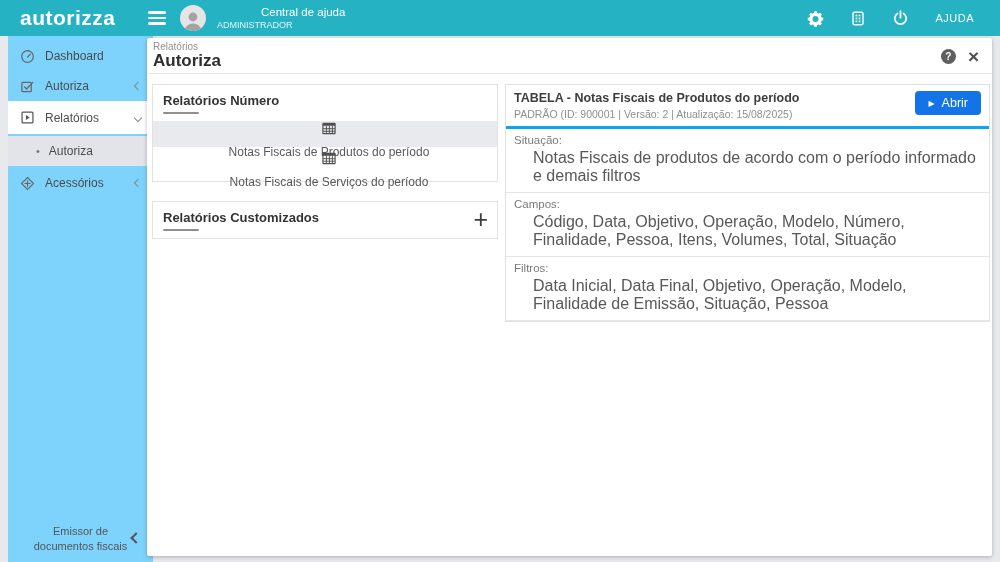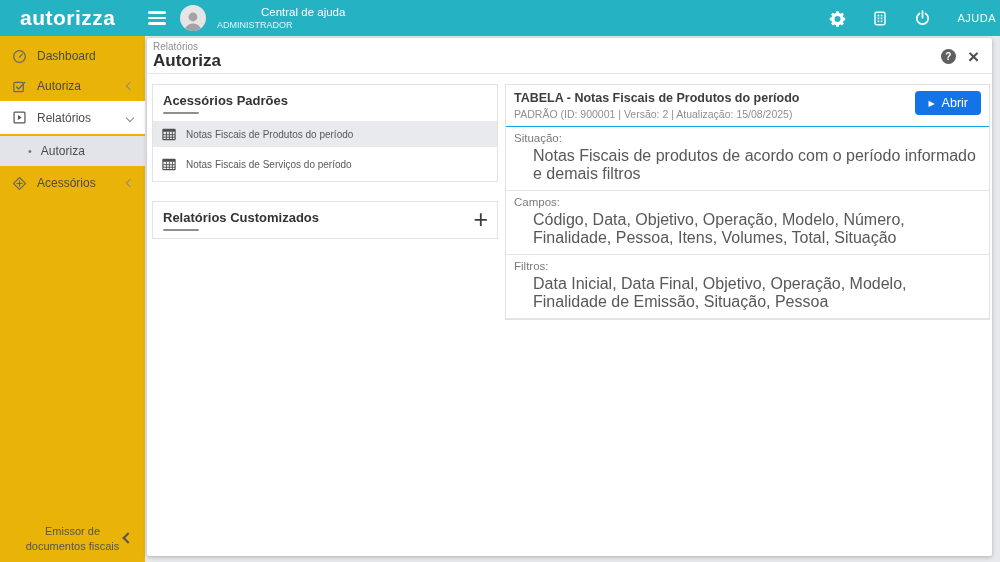--- a/index.html
+++ b/index.html
@@ -12,26 +12,26 @@
     background:#25b2c3; display:flex; align-items:center; z-index:5;justify-content:flex-end; }
   .logo { margin-left:20px; width:112px; color:#fff; font-size:21px; font-weight:700;
     letter-spacing:.5px; text-transform:lowercase; }
   .burger { margin-left:16px; width:20px; cursor:pointer; }
   .burger div { width:18px; height:2.5px; background:#fff; border-radius:2px; margin:3px 0; }
   .avatar { margin-left:12px; width:26px; height:26px; border-radius:50%;
     background:#e5e5e5; overflow:hidden; display:flex; align-items:flex-end; justify-content:center; }
   .userblock { margin-left:11px; color:#fff; line-height:1.25; cursor:pointer; }
   .userblock .t1 { font-size:11.5px; font-weight:400;margin-left:44px; }
   .userblock .t2 { font-size:9px; color:#e3f6f9; }
-  .top-right { margin-left:auto; display:flex; align-items:center; gap:26px; margin-right:4px; }
+  .top-right { margin-left:auto; display:flex; align-items:center; gap:26px; margin-right:26px; }
   .top-right svg { display:block; cursor:pointer; }
   .ajuda { color:#fff; font-size:11px; letter-spacing:.5px; cursor:pointer; }
 
   
-  .sidebar { position:absolute; top:36px; left:0; width:145px; height:526px; background:#eab308; }
+  .sidebar { position:absolute; top:36px; left:8px; width:145px; height:526px; background:#7dd3fc; }
   .nav { padding-top:5px; }
   .nav-item { height:30px; display:flex; align-items:center; padding:0 12px;
     font-size:12px; color:#4b4b4b; cursor:pointer; }
   .nav-item .lbl { margin-left:10px; }
   .nav-item.active { background:#ffffff; height:33px; }
   .nav-sub { height:30px; background:#e2e4e9; display:flex; align-items:center;
     padding-left:28px; font-size:12px; color:#4b4b4b; cursor:pointer; margin:2px 0; }
   .nav-sub .bullet { font-size:11px; color:#777; margin-right:9px; }
   .chev { width:6px; height:6px; border-right:1.5px solid #8a8a8a; border-bottom:1.5px solid #8a8a8a;
     margin-left:auto; }
@@ -54,28 +54,28 @@
   .close-x { font-size:19px; color:#4f4f4f; line-height:14px; cursor:pointer; font-weight:700; }
 
   .panels { display:flex; align-items:flex-start; padding:10px 2px 0 5px; gap:7px; }
   .left-col { width:346px; flex:none; }
   .panel { border:1px solid #e2e2e2; background:#fff; }
   .panel-head { position:relative; padding:8px 10px 7px; }
   .panel-title { font-size:13px; font-weight:700; color:#333; }
   .t-underline { width:36px; height:2px; background:#8f8f8f; margin-top:4px; border-radius:1px; }
 
   .report-item { height:26px; display:flex; align-items:center; padding-left:8px; gap:9px;
-    font-size:10px; color:#585858; cursor:pointer; margin-bottom:4px; }
+    font-size:12px; color:#585858; cursor:pointer; margin-bottom:4px;flex-direction:column; }
   .report-item.selected { background:#e8eaee; }
   .panel.custom { margin-top:19px; }
   .plus-btn { position:absolute; right:9px; top:2px; font-size:25px; font-weight:400;
     color:#3d3d3d; cursor:pointer; line-height:30px; }
 
   .detail-panel { flex:1; border:1px solid #e2e2e2; background:#fff; }
-  .detail-head { position:relative; padding:6px 8px 6px; border-bottom:1px solid #0ea5e9; }
+  .detail-head { position:relative; padding:6px 8px 6px; border-bottom:3px solid #0ea5e9; }
   .detail-title { font-size:12.5px; font-weight:700; color:#3e3e3e; }
   .detail-sub { font-size:10.5px; color:#8f8f8f; margin-top:3px; }
   .open-btn { position:absolute; top:6px; right:8px; height:24px; background:#1473e6;
     border:none; border-radius:4px; color:#fff; font-size:12.5px;
     display:flex; align-items:center; gap:7px; padding:0 13px; cursor:pointer;
     font-family:"Liberation Sans",sans-serif; }
   .open-btn .play { font-size:8px; }
   .d-section { border-bottom:1px solid #e6e6e6; }
   .d-label { font-size:11.5px; color:#7a7a7a; padding:5px 8px 3px; }
   .d-value { font-size:16px; color:#585858; padding:0 8px 7px 27px; }
@@ -178,21 +178,21 @@
         <div class="help-circle">?</div>
         <div class="close-x">×</div>
       </div>
     </div>
 
     <div class="panels">
       <div class="left-col">
 
         <div class="panel">
           <div class="panel-head">
-            <div class="panel-title">Acessórios Padrões</div>
+            <div class="panel-title">Relatórios Número</div>
             <div class="t-underline"></div>
           </div>
           <div class="report-item selected">
             <svg width="16" height="15" viewBox="0 0 16 16">
               <rect x="1.5" y="2.5" width="13" height="11" rx="0.5" fill="none" stroke="#4f4f4f" stroke-width="1.2"></rect>
               <rect x="1.5" y="2.5" width="13" height="2.6" fill="#4f4f4f"></rect>
               <path d="M1.5 8.2 H14.5 M1.5 10.9 H14.5 M5.2 5.1 V13.5 M8.4 5.1 V13.5 M11.6 5.1 V13.5" stroke="#4f4f4f" stroke-width="1"></path>
             </svg>
             <span>Notas Fiscais de Produtos do período</span>
           </div>

